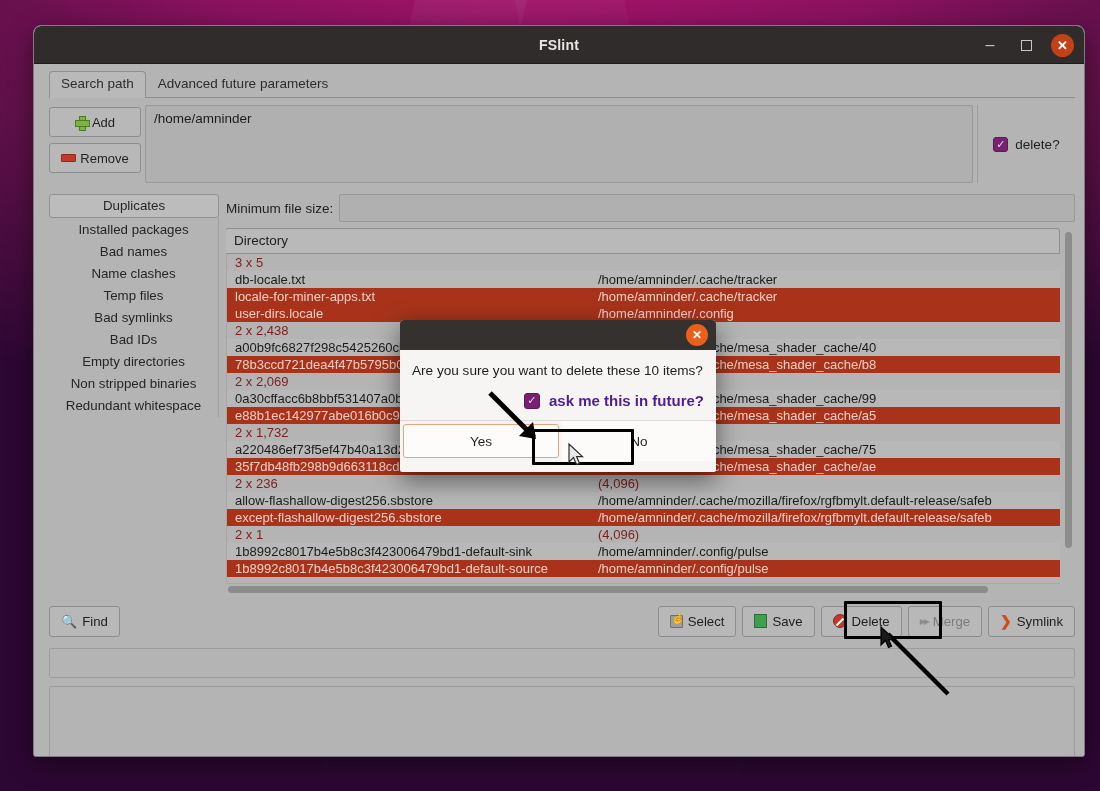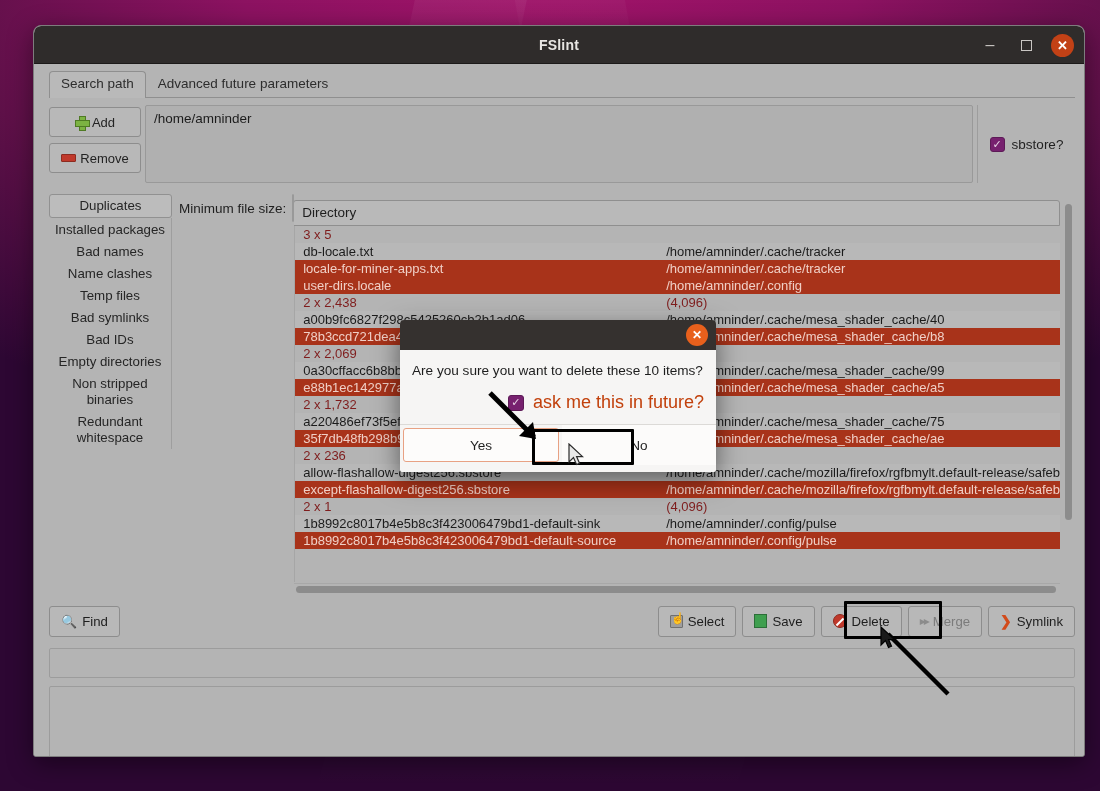--- a/index.html
+++ b/index.html
@@ -103,21 +103,21 @@
   .sidebar { width: 170px; }
   .side-item {
     font-size: 13.3px; color: #262626; text-align: center; padding: 3px 2px;
     line-height: 16px;
   }
   .side-item.active {
     background: #bcbcbc; border: 1px solid #919191; border-radius: 3px;
   }
   .side-rest { border-right: 1px solid #9e9e9e; padding-top: 1px; }
 
-  .rightpane { flex: 1; display: flex; flex-direction: row; }
+  .rightpane { flex: 1; display: flex; flex-direction: column; }
   .minrow { display: flex; align-items: center; gap: 6px; height: 28px; }
   .minlabel { font-size: 13.5px; color: #1f1f1f; white-space: nowrap; }
   .mininput { flex: 1; height: 28px; background: #b0b0b0; border: 1px solid #999;
               border-radius: 2px; }
 
   .listwrap { flex: 1; margin-top: 6px; display: flex; position: relative; }
   .listbox { flex: 1; display: flex; flex-direction: column; overflow: hidden;
              border-right: 1px solid transparent; }
   .colhead { display: flex; height: 26px; }
   .colh {
@@ -186,21 +186,21 @@
     border-radius: 4px 4px 2px 2px; overflow: hidden; z-index: 40;
   }
   .dlg-title { height: 30px; background: #35312f; position: relative; }
   .dlg-close { position: absolute; right: 8px; top: 4px; width: 22px; height: 22px;
                border-radius: 50%; background: #e8601c; color: #fff; font-size: 12px;
                display: flex; align-items: center; justify-content: center; font-weight: bold; }
   .dlg-msg { font-size: 13.6px; color: #1d1d1d; padding: 13px 12px 0 12px; }
   .dlg-ask { display: flex; align-items: center; justify-content: flex-end; gap: 9px;
              padding: 14px 12px 0 0; }
   .dlg-ask .chk { width: 16px; height: 16px; }
-  .dlg-ask-label { font-size: 18px; color: #c2410c; }
+  .dlg-ask-label { font-size: 15px; color: #4c1d95; font-weight: bold; }
   .dlg-sep { height: 1px; background: #dcdad7; margin-top: 11px; }
   .dlg-actions { display: flex; height: 40px; }
   .dlg-btn { flex: 1; display: flex; align-items: center; justify-content: center;
              font-size: 13.6px; color: #1f1f1f; background: #fcfbfa;
              border-right: 1px solid #dcdad7; }
   .dlg-btn:last-child { border-right: none; }
   .dlg-btn.focus { border: 1.5px solid #e8a183; border-radius: 3px; margin: 3px; background: #fdfcfb; }
 
   .yes-highlight {
     position: absolute; left: 532px; top: 429px; width: 102px; height: 36px;
@@ -259,21 +259,21 @@
           <span>Remove</span>
         </div>
       </div>
       <div class="pathbox">
         <div>/home/amninder</div>
       </div>
       <div class="recursewrap">
         <span class="chk">
           <span>✓</span>
         </span>
-        <span class="recurse-label">sbstore?</span>
+        <span class="recurse-label">delete?</span>
       </div>
     </div>
 
     <div class="content">
 
       <div class="sidebar">
         <div class="side-item active">
           <span>Duplicates</span>
         </div>
         <div class="side-rest">

